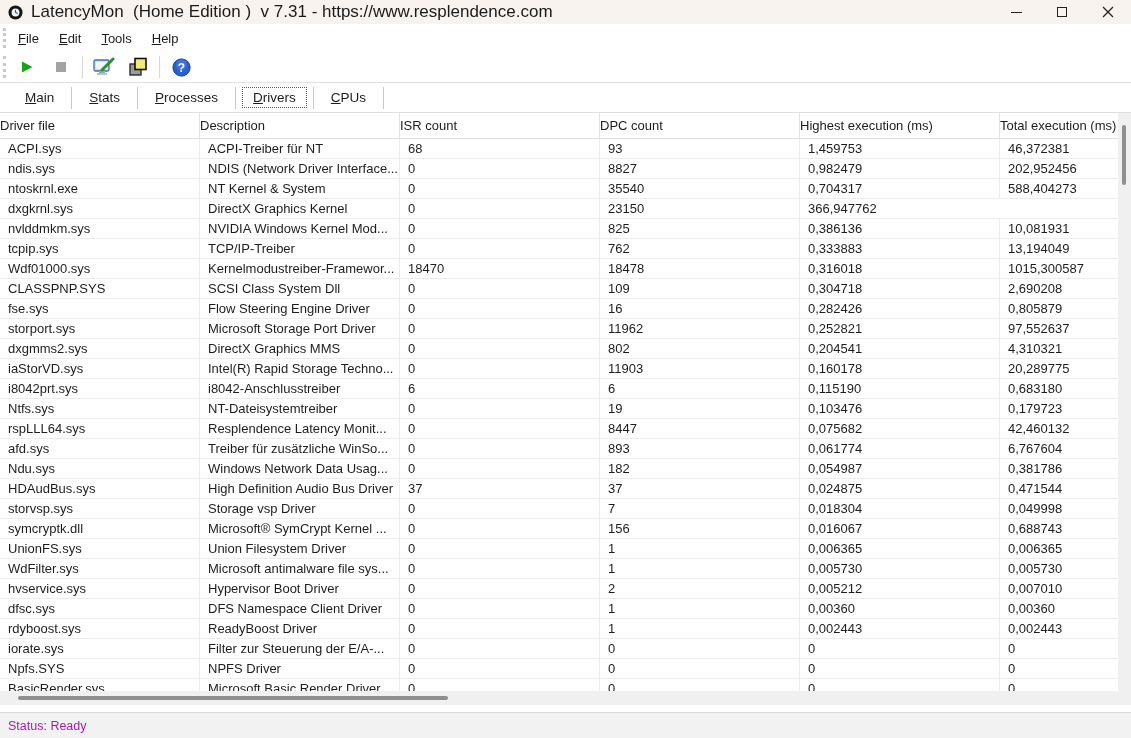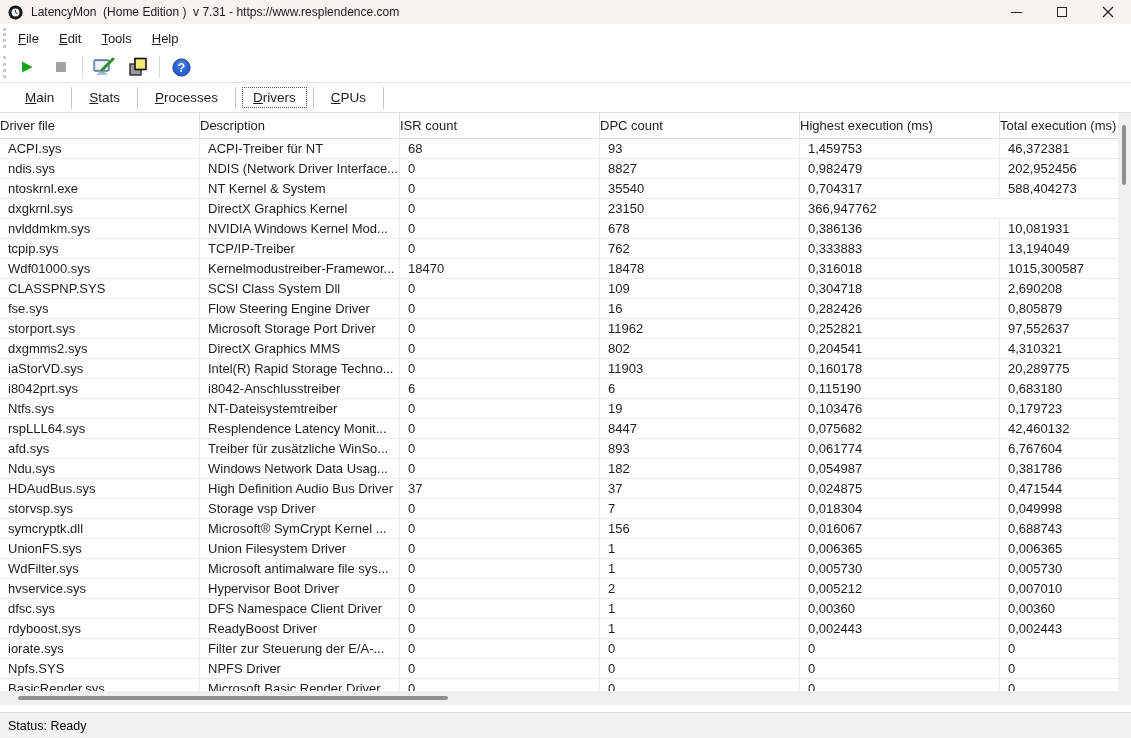--- a/index.html
+++ b/index.html
@@ -11,21 +11,21 @@
     position: relative;
   }
 
   
   .titlebar {
     height: 24px; background: #f8f3ee;
     display: flex; align-items: center;
     padding-left: 8px; position: relative;
   }
   .app-icon { width: 15px; height: 15px; margin-right: 8px; flex: 0 0 auto; }
-  .title-text { font-size: 12px; color: #1b1b1b; white-space: pre; }
+  .title-text { font-size: 17px; color: #1b1b1b; white-space: pre; }
   .win-controls { position: absolute; right: 0; top: 0; height: 24px; display: flex; }
   .win-btn { width: 46px; height: 24px; display: flex; align-items: center; justify-content: center; cursor: default; }
   .glyph-min { width: 11px; height: 1px; background: #222; }
   .glyph-max { width: 10px; height: 10px; border: 1.2px solid #222; }
 
   
   .menubar {
     height: 28px; background: #fff; display: flex; align-items: center;
     padding-left: 10px; position: relative;
   }
@@ -95,21 +95,21 @@
   .hscroll-thumb {
     position: absolute; left: 18px; top: 5px; height: 4px; width: 430px;
     background: #8f8f8f; border-radius: 2px;
   }
 
   
   .statusbar {
     position: absolute; left: 0; right: 0; bottom: 0; height: 26px;
     background: #f2f2f2; border-top: 1px solid #d9d9d9;
     display: flex; align-items: center; padding-left: 8px;
-    font-size: 12.5px; color: #000000;
+    font-size: 12.5px; color: #a21caf;
   }
 </style>
 </head>
 <body>
 
 <div class="titlebar">
   <svg class="app-icon" viewBox="0 0 16 16">
     <circle cx="8" cy="8" r="7.5" fill="#141414"></circle>
     <circle cx="8" cy="8" r="4.2" fill="#f4f4f4"></circle>
     <line x1="8" y1="8" x2="8" y2="5.2" stroke="#2a4d8f" stroke-width="1.2"></line>
@@ -229,21 +229,21 @@
       <div class="cell">dxgkrnl.sys</div>
       <div class="cell">DirectX Graphics Kernel</div>
       <div class="cell">0</div>
       <div class="cell">23150</div>
       <div class="cell">366,947762</div>
     </div>
       <div class="trow">
       <div class="cell">nvlddmkm.sys</div>
       <div class="cell">NVIDIA Windows Kernel Mod...</div>
       <div class="cell">0</div>
-      <div class="cell">678</div>
+      <div class="cell">825</div>
       <div class="cell">0,386136</div>
       <div class="cell">10,081931</div>
     </div>
       <div class="trow">
       <div class="cell">tcpip.sys</div>
       <div class="cell">TCP/IP-Treiber</div>
       <div class="cell">0</div>
       <div class="cell">762</div>
       <div class="cell">0,333883</div>
       <div class="cell">13,194049</div>

